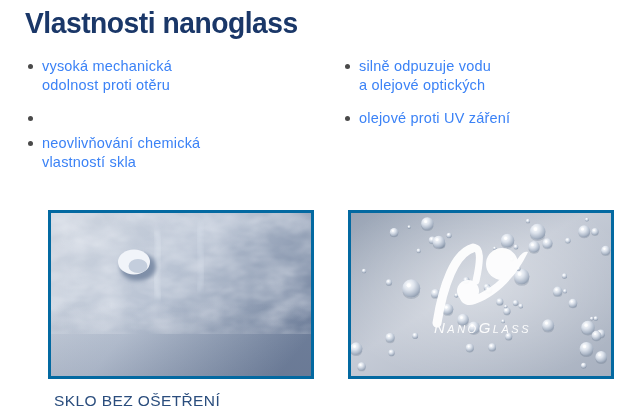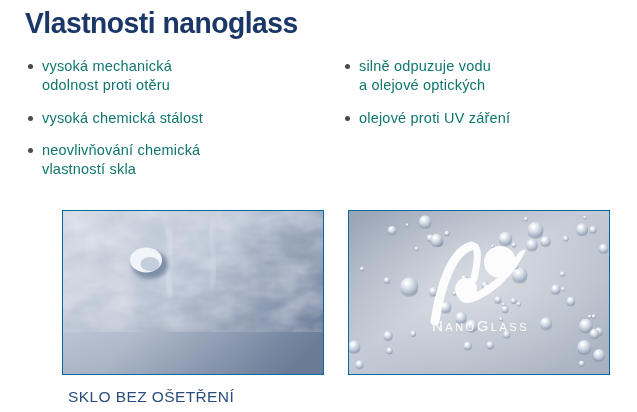--- a/index.html
+++ b/index.html
@@ -21,31 +21,31 @@
   
   .col{position:absolute;top:57px;width:292px;}
   .col.left{left:28px;}
   .col.right{left:345px;}
   .feature{display:flex;margin-bottom:13px;}
   .dot{
     flex:0 0 auto;width:5px;height:5px;border-radius:50%;
     background:#4a4a4a;margin:7px 9px 0 0;
   }
   .feature-text{
-    font-size:14.5px;line-height:1.33;color:#0f766e;
+    font-size:14.5px;line-height:1.33;color:#3b82f6;
     white-space:pre-line;letter-spacing:0.2px;
   }
 
   
   .figure{position:absolute;top:210px;}
-  .figure.left{left:25px;padding-left:37px;}
+  .figure.left{left:11px;padding-left:37px;}
   .figure.right{left:348px;}
   .img-frame{
-    width:260px;height:163px;border:1px solid #0369a1;
-    overflow:hidden;position:relative;background:#c4b5fd;
+    width:260px;height:163px;border:3px solid #0369a1;
+    overflow:hidden;position:relative;background:#c4b5fd;font-style:italic;
   }
   .img-frame svg{display:block;}
   .caption{
     margin-top:13px;padding-left:6px;
     font-size:15.5px;color:#2a4d7d;letter-spacing:0.4px;
     white-space:nowrap;
   }
 </style>
 </head>
 <body>
@@ -55,21 +55,20 @@
   <div class="title">Vlastnosti nanoglass</div>
 
   <div class="col left">
     <div class="feature">
       <span class="dot"></span>
       <span class="feature-text">vysoká mechanická
 odolnost proti otěru</span>
     </div>
     <div class="feature">
       <span class="dot"></span>
-      <span class="feature-text">vysoká chemická stálost</span>
     </div>
     <div class="feature">
       <span class="dot"></span>
       <span class="feature-text">neovlivňování chemická
 vlastností skla</span>
     </div>
   </div>
 
   <div class="col right">
     <div class="feature">

